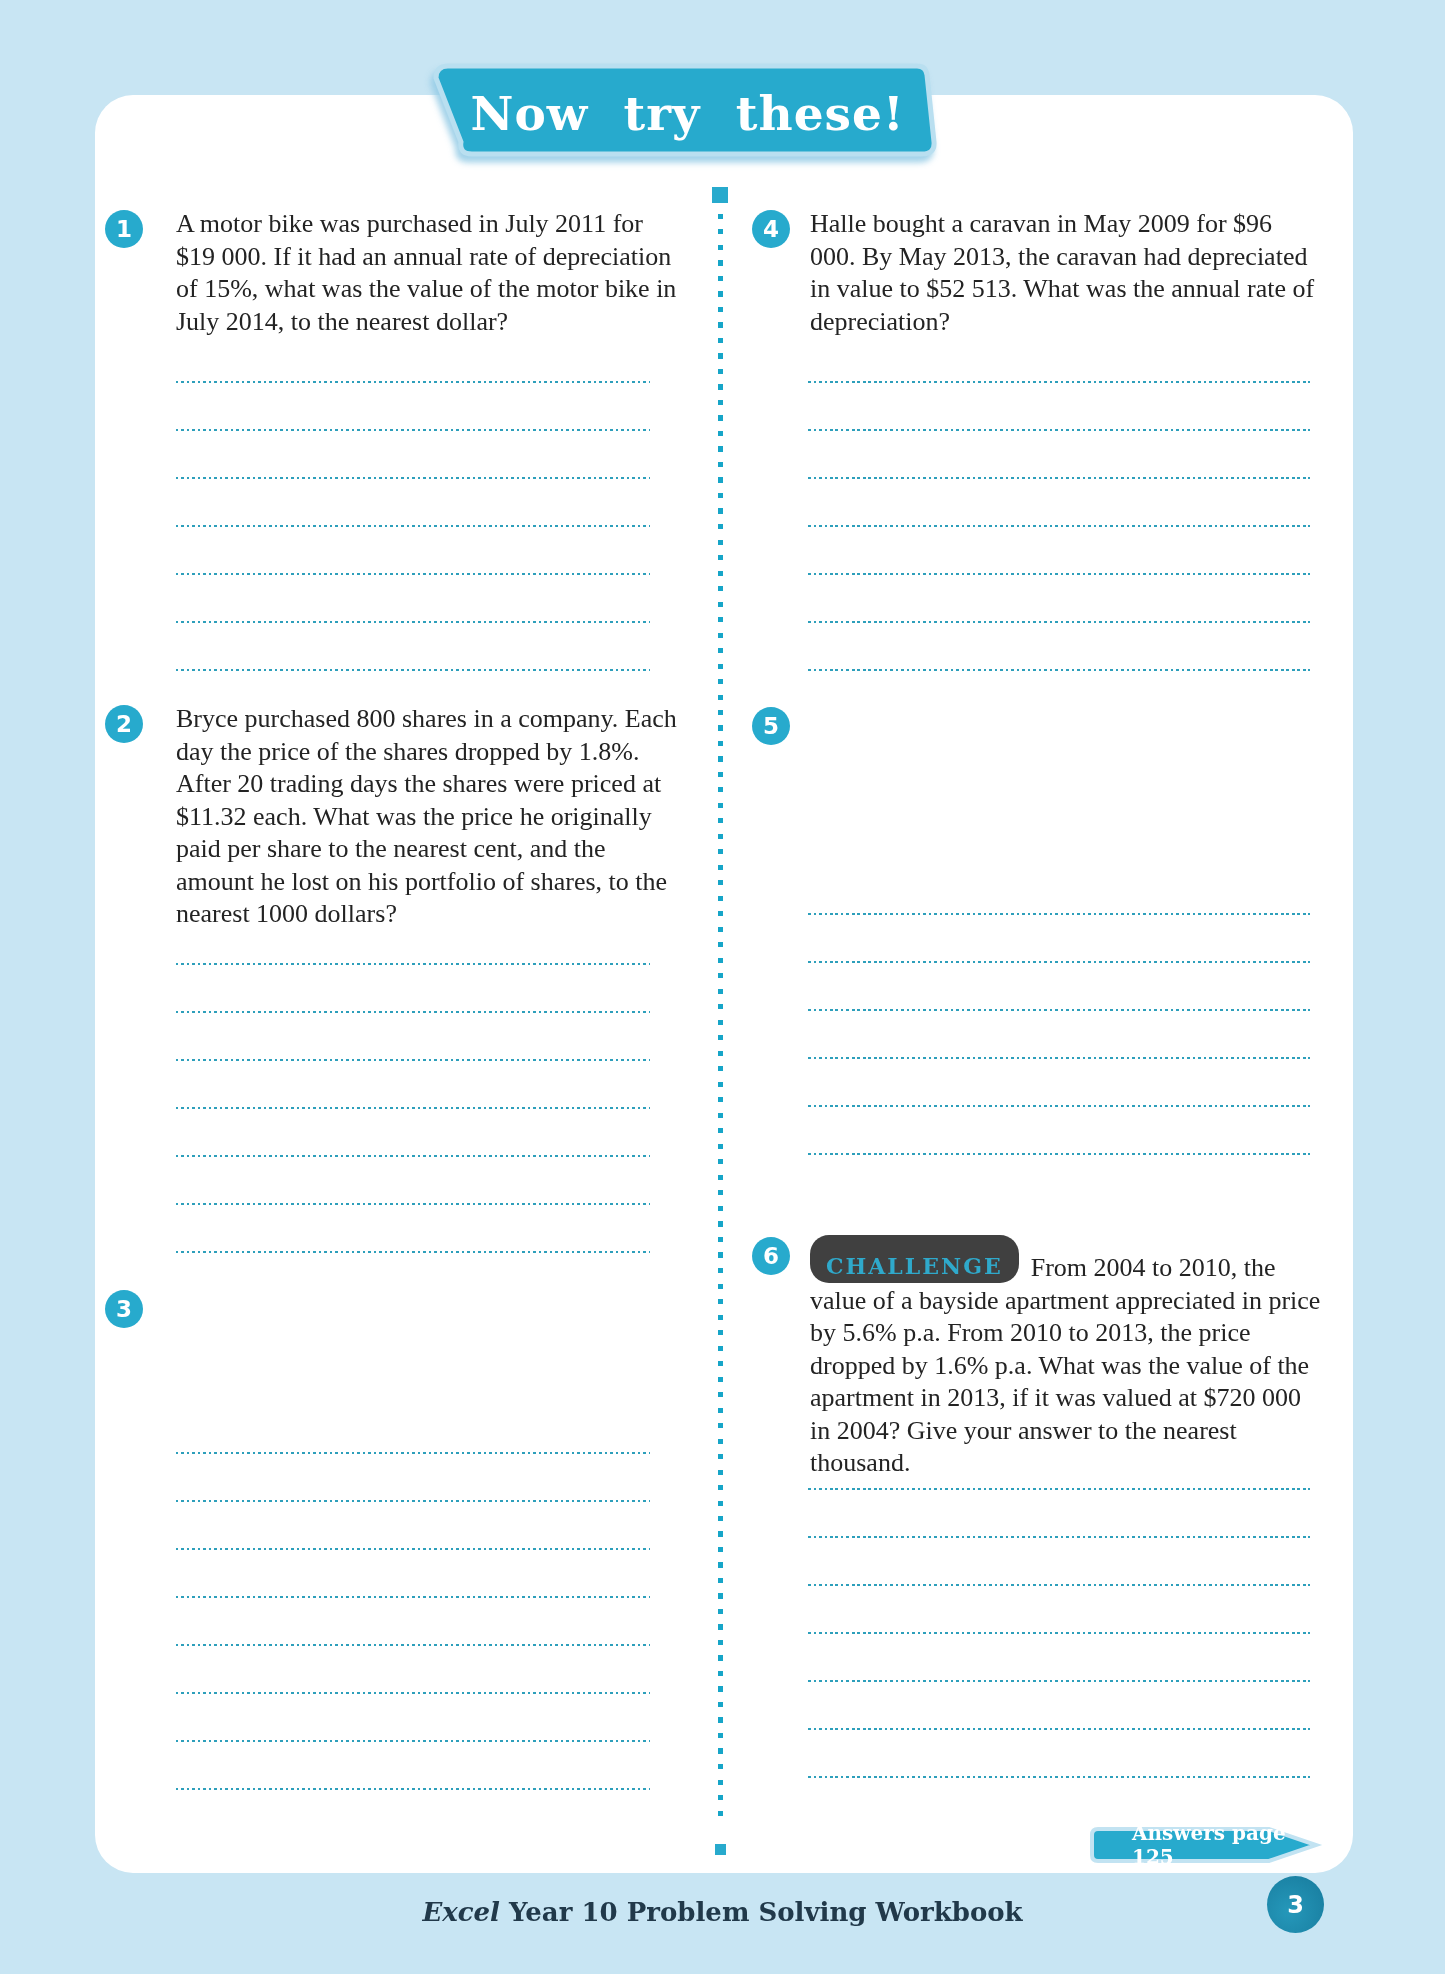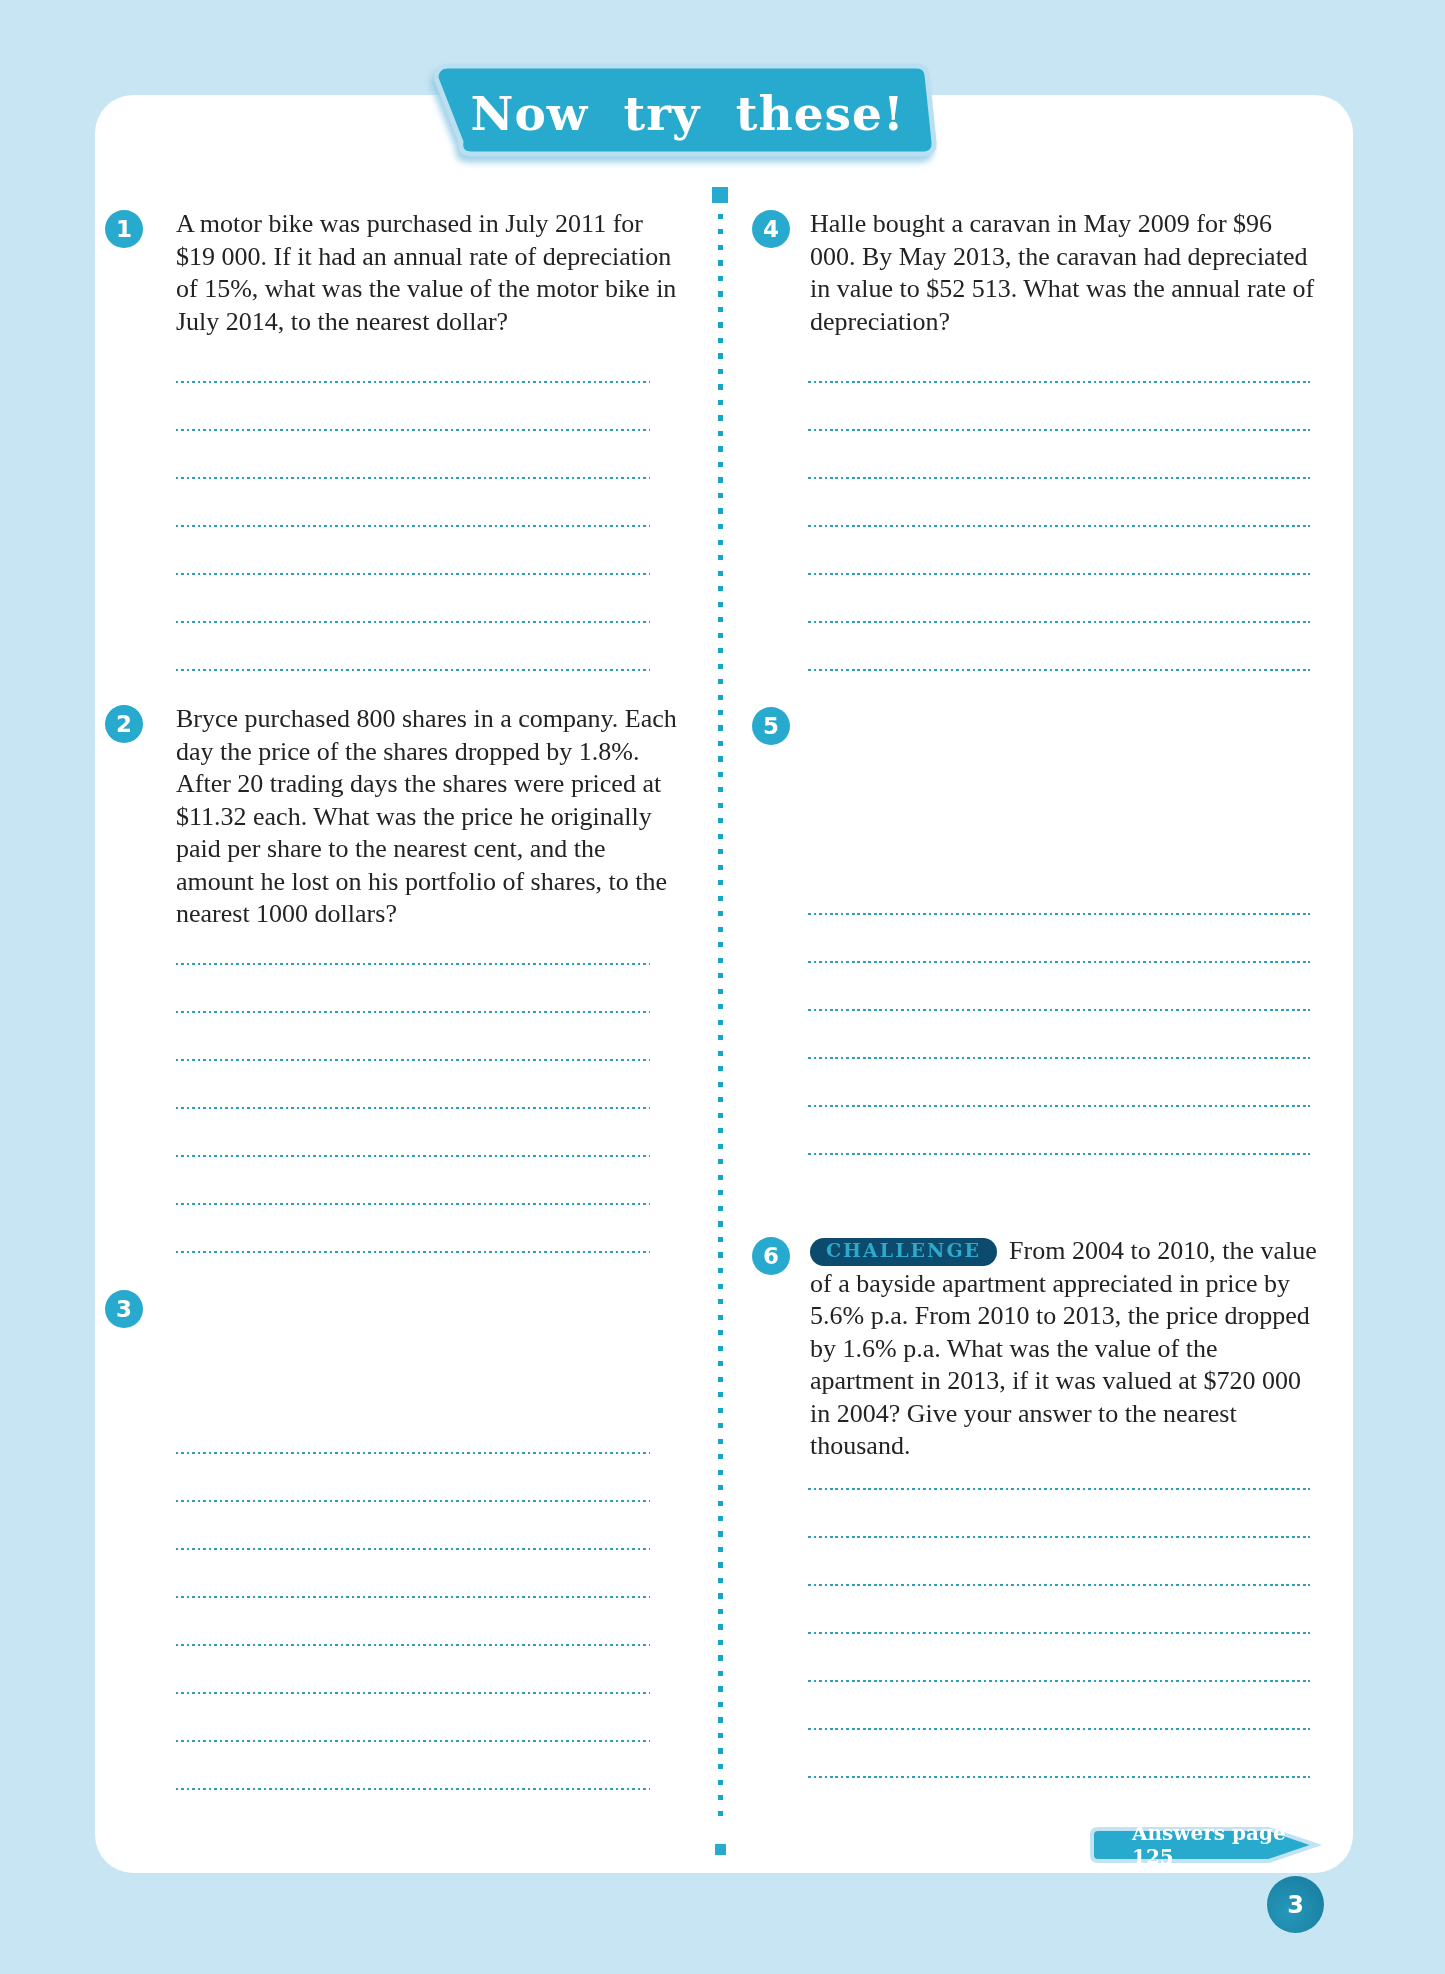--- a/index.html
+++ b/index.html
@@ -26,22 +26,22 @@
         display:flex;align-items:center;justify-content:center;}
   .qtext{position:absolute;margin:0;font-size:26px;line-height:32.5px;}
 
   .q1c{left:105px;top:210px;} .q1t{left:176px;top:208px;width:505px;}
   .q2c{left:105px;top:705px;} .q2t{left:176px;top:703px;width:505px;}
   .q3c{left:105px;top:1290px;}.q3t{left:176px;top:1288px;width:505px;}
   .q4c{left:752px;top:210px;} .q4t{left:810px;top:208px;width:510px;}
   .q5c{left:752px;top:707px;} .q5t{left:810px;top:705px;width:515px;}
   .q6c{left:752px;top:1237px;}.q6t{left:810px;top:1235px;width:512px;}
 
-  .challenge{display:inline-block;background:#0c4a6e;color:#2fa9cb;border-radius:19px;
-        padding:3px 16px 6px;font-family:"DejaVu Serif",serif;font-weight:bold;font-size:19px;
+  .challenge{display:inline-block;background:#404040;color:#2fa9cb;border-radius:19px;
+        padding:20px 16px 6px;font-family:"DejaVu Serif",serif;font-weight:bold;font-size:22px;
         letter-spacing:2px;margin-right:12px;vertical-align:2px;line-height:1;}
 
   
   .lines{position:absolute;display:flex;flex-direction:column;gap:46px;}
   .answer-line{height:2px;background:repeating-linear-gradient(90deg,#2d9fbb 0 2.5px,transparent 2.5px 5.5px);}
   .l1{left:176px;top:381px;width:474px;}
   .l2{left:176px;top:963px;width:474px;}
   .l3{left:176px;top:1452px;width:474px;}
   .l4{left:808px;top:381px;width:502px;}
   .l5{left:808px;top:913px;width:502px;}
@@ -151,14 +151,18 @@
     <div class="answer-line"></div>
   </div>
 
   <div class="answers">
     <svg width="236" height="40" viewBox="0 0 236 40">
       <path d="M 10,4 L 181,4 L 228,20 L 181,36 L 10,36 Q 4,36 4,30 L 4,10 Q 4,4 10,4 Z" fill="#27aacd" stroke="#c2e3f2" stroke-width="4"></path>
     </svg>
     <div class="answers-label">Answers page 125</div>
   </div>
 
+  <div class="footer">
+    <span class="brand">Excel</span>
+    <span>Year 10 Problem Solving Workbook</span>
+  </div>
   <div class="page-num">3</div>
 </div>
 
 </body></html>

